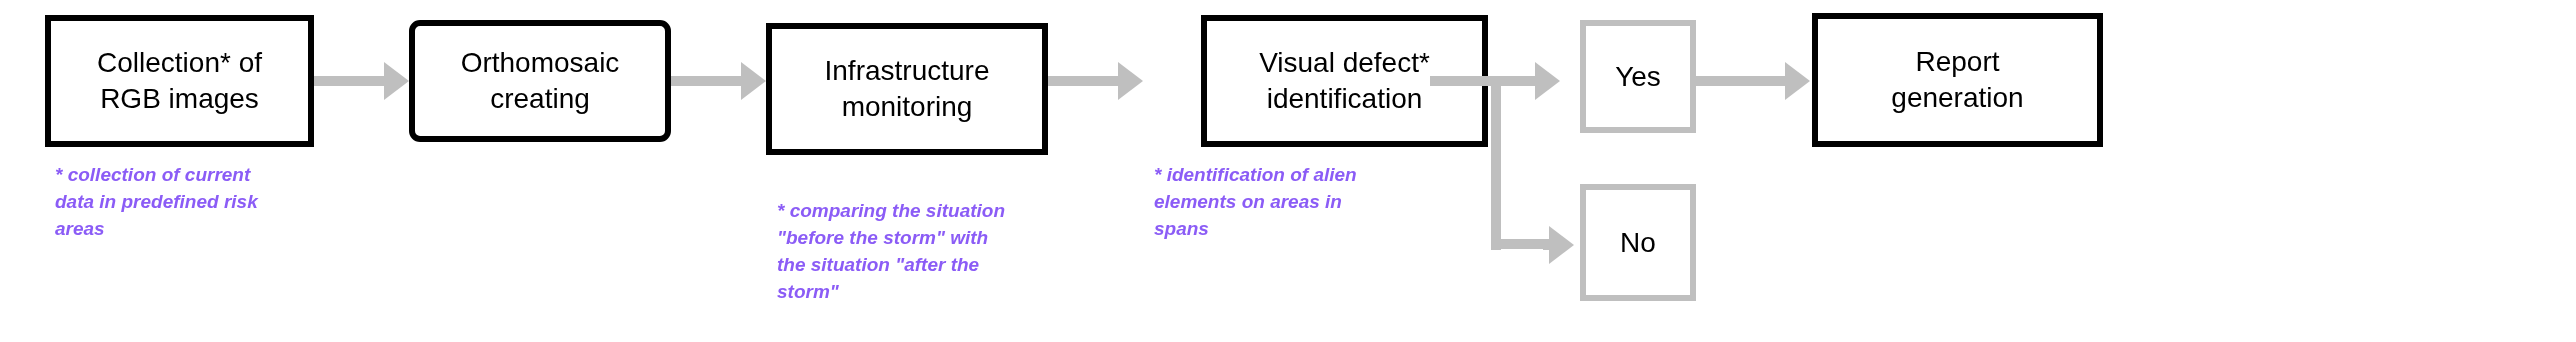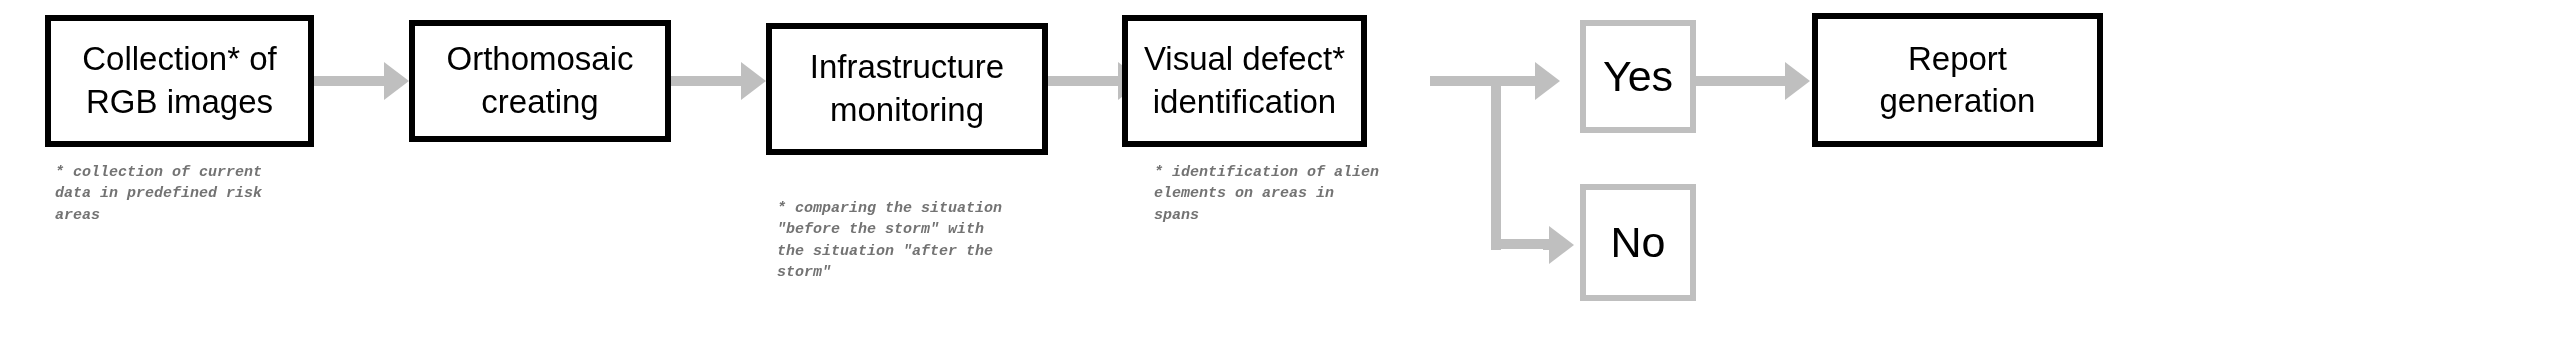--- a/index.html
+++ b/index.html
@@ -28,40 +28,39 @@
     justify-content: center;
     text-align: center;
   }
   .node.black {
     border: 6.6px solid #000000;
   }
   .node.gray {
     border: 6.6px solid #bfbfbf;
   }
   .node-label {
-    font-size: 33px;
+    font-size: 28px;
     line-height: 1.28;
     color: #000000;
     padding: 0 8.7px;
     white-space: pre-line;
   }
   .node.small .node-label {
-    font-size: 43px;
+    font-size: 28px;
   }
 
   
   .footnote {
     position: absolute;
-    font-size: 15px;
+    font-size: 19px;
     line-height: 1.42;
     font-style: italic;
     font-weight: bold;
-    color: #737373;
+    color: #8b5cf6;
     white-space: pre-line;
-    font-family: Liberation Mono, monospace;
   }
   .arrow-wrap {
     position: absolute;
   }
   .arrow-shaft {
     position: absolute;
     background: #bfbfbf;
     height: 10.2px;
     top: 50%;
     margin-top: -5.1px;
@@ -96,41 +95,41 @@
   <div class="node black" style="left:45px; top:14.6px; width:269px; height:132px;">
     <span class="node-label">Collection* of
 RGB images</span>
   </div>
 
   <div class="arrow-wrap" style="left:314px; top:62px; width:95px; height:38px;">
     <div class="arrow-shaft" style="width:70px;"></div>
     <div class="arrow-head" style="left:70px;"></div>
   </div>
 
-  <div class="node black" style="left:409px; top:19.7px; width:262px; height:122px;">
+  <div class="node black" style="left:409px; top:19.7px; width:262px; height:122px;border-radius:11px;">
     <span class="node-label">Orthomosaic
 creating</span>
   </div>
 
   <div class="arrow-wrap" style="left:671px; top:62px; width:95px; height:38px;">
     <div class="arrow-shaft" style="width:70px;"></div>
     <div class="arrow-head" style="left:70px;"></div>
   </div>
 
   <div class="node black" style="left:766px; top:14.6px; width:282px; height:132px;margin-top:8px;">
     <span class="node-label">Infrastructure
 monitoring</span>
   </div>
 
   <div class="arrow-wrap" style="left:1048px; top:62px; width:95px; height:38px;">
     <div class="arrow-shaft" style="width:70px;"></div>
     <div class="arrow-head" style="left:70px;"></div>
   </div>
 
-  <div class="node black" style="left:1122px; top:14.6px; width:245px; height:132px;">
+  <div class="node black" style="left:1201px; top:14.6px; width:287px; height:132px;">
     <span class="node-label">Visual defect*
 identification</span>
   </div>
 
   <div class="hline" style="left:1430px; top:76px; width:109px;"></div>
   <div class="vline" style="left:1491px; top:76px; height:174px;"></div>
   <div class="hline" style="left:1491px; top:239px; width:63px;"></div>
 
   <div class="arrow-wrap" style="left:1529px; top:62px; width:44px; height:38px;">
     <div class="arrow-shaft" style="width:5.8px;"></div>

